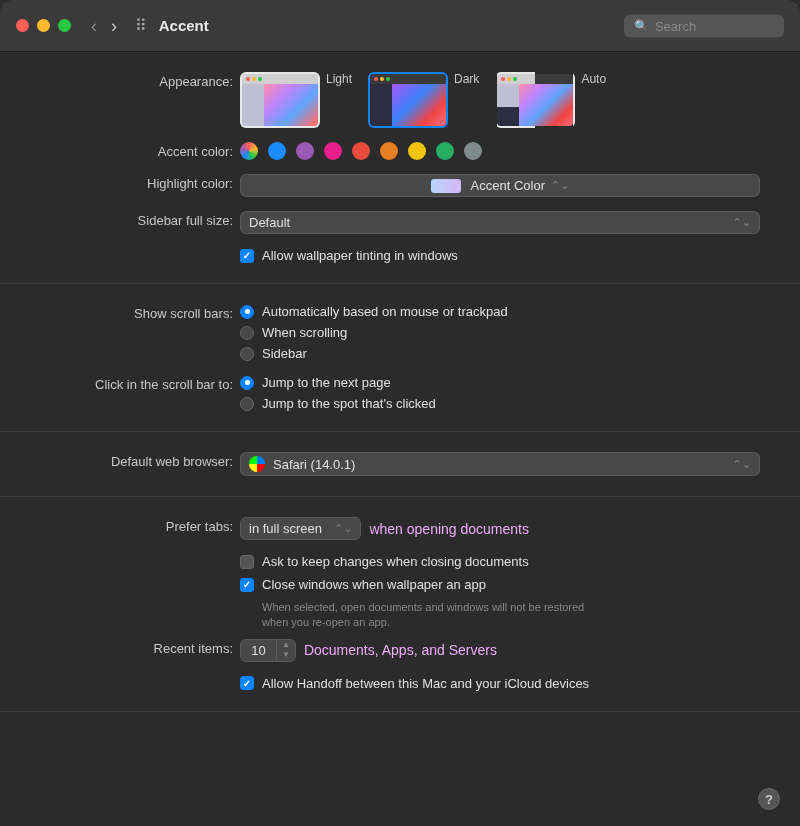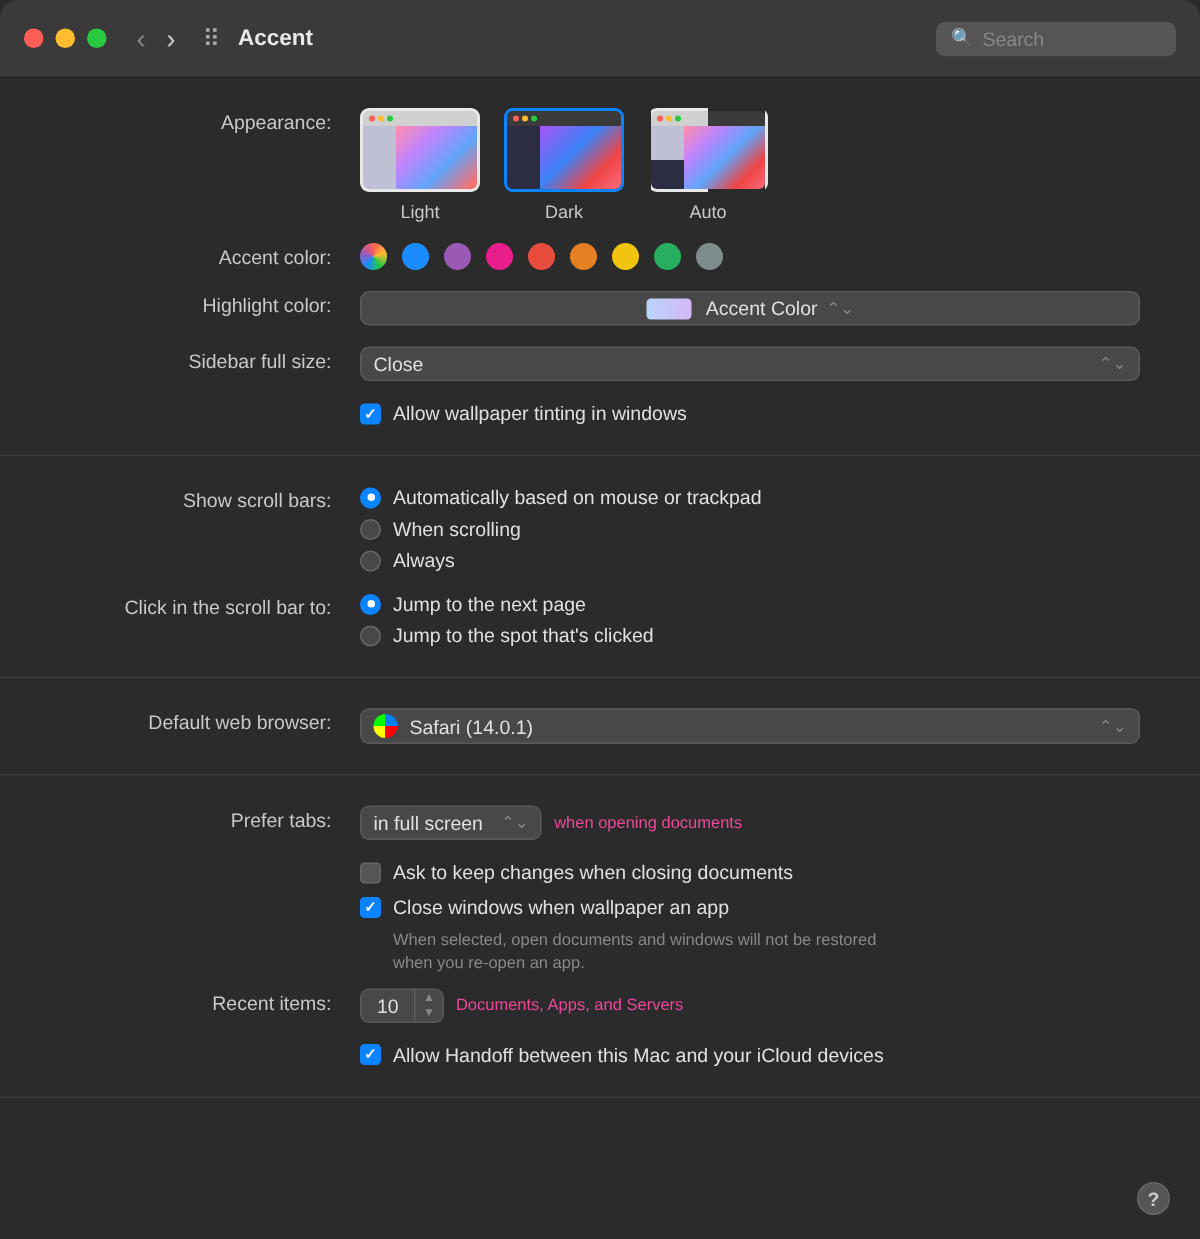--- a/index.html
+++ b/index.html
@@ -110,40 +110,40 @@
     }
     .row:last-child { margin-bottom: 0; }
 
     .label {
       font-size: 13px;
       color: #c8c8c8;
       text-align: right;
       width: 200px;
       flex-shrink: 0;
       padding-top: 2px;
-      padding-right: 19px;
+      padding-right: 7px;
     }
 
     .control-area {
       flex: 1;
       display: flex;
       flex-direction: column;
       gap: 6px;
     }
 
     
     .appearance-thumbnails {
       display: flex;
       gap: 16px;
       align-items: flex-end;
     }
     .appearance-thumb {
       display: flex;
-      flex-direction: column;
-      align-items: center;
+      flex-direction: row;
+      align-items: flex-start;
       gap: 6px;
       cursor: pointer;
     }
     .thumb-img {
       width: 80px;
       height: 56px;
       border-radius: 6px;
       overflow: hidden;
       position: relative;
       border: 2px solid transparent;
@@ -324,22 +324,22 @@
       padding: 3px 8px;
       gap: 6px;
       cursor: pointer;
       justify-content: space-between;
     }
     .inline-dropdown-text {
       font-size: 13px;
       color: #e0e0e0;
     }
     .inline-text {
-      font-size: 11px;
-      color: #ec4899;
+      font-size: 14px;
+      color: #f0abfc;
     }
 
     
     .stepper {
       display: flex;
       align-items: flex-start;
       background: #484848;
       border: 1px solid #5a5a5a;
       border-radius: 6px;
       overflow: hidden;
@@ -504,21 +504,21 @@
           </div>
           <span class="dropdown-arrow">⌃⌄</span>
         </div>
       </div>
     </div>
 
     <div class="row">
       <div class="label">Sidebar full size:</div>
       <div class="control-area">
         <div class="dropdown" style="min-width:170px;">
-          <span class="dropdown-text">Close</span>
+          <span class="dropdown-text">Default</span>
           <span class="dropdown-arrow">⌃⌄</span>
         </div>
       </div>
     </div>
 
     <div class="row" style="padding-left:200px; margin-bottom:0;justify-content:center;">
       <div class="control-area">
         <div class="checkbox-row">
           <div class="checkbox checked"></div>
           <span class="checkbox-label">Allow wallpaper tinting in windows</span>
@@ -536,21 +536,21 @@
         <div class="radio-row">
           <div class="radio selected"></div>
           <span class="radio-label">Automatically based on mouse or trackpad</span>
         </div>
         <div class="radio-row">
           <div class="radio"></div>
           <span class="radio-label">When scrolling</span>
         </div>
         <div class="radio-row">
           <div class="radio"></div>
-          <span class="radio-label">Always</span>
+          <span class="radio-label">Sidebar</span>
         </div>
       </div>
     </div>
 
     <div class="row" style="margin-bottom:0;">
       <div class="label">Click in the scroll bar to:</div>
       <div class="control-area">
         <div class="radio-row">
           <div class="radio selected"></div>
           <span class="radio-label">Jump to the next page</span>

